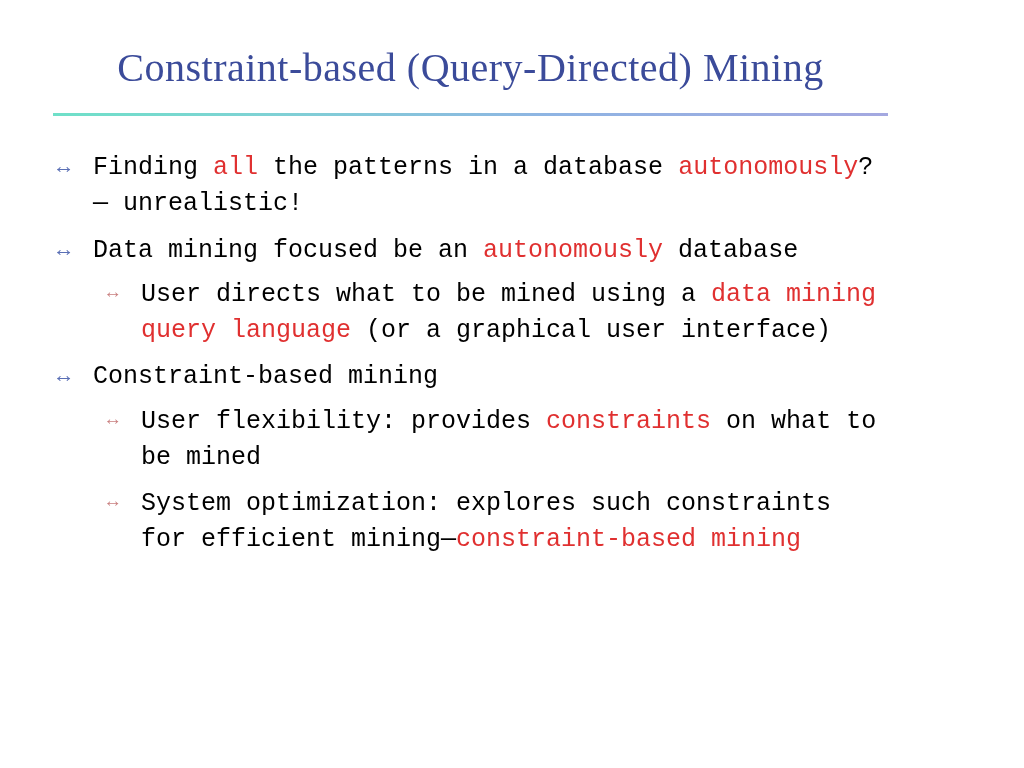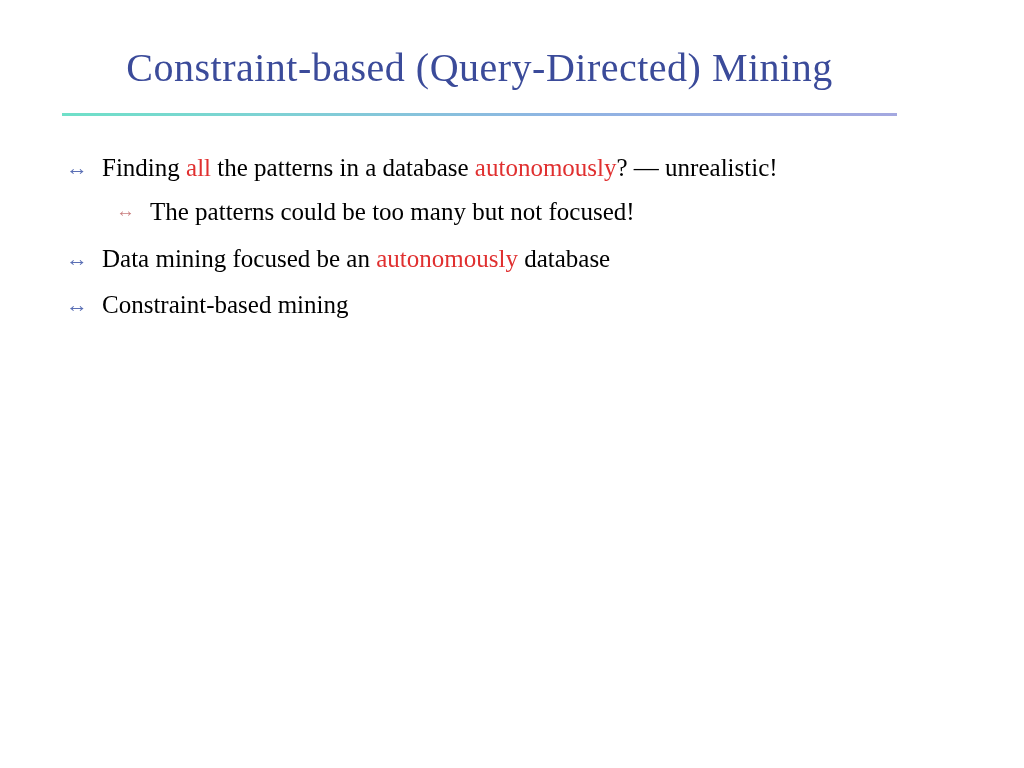--- a/index.html
+++ b/index.html
@@ -1,50 +1,58 @@
 <!DOCTYPE html>
 <html><head>
 <meta charset="utf-8">
 <style>
   * { margin: 0; padding: 0; box-sizing: border-box; }
   html, body { width: 1024px; height: 768px; background: #ffffff; font-family: Georgia, 'Times New Roman', serif; }
-  .slide { width: 948px; height: 768px; position: relative; padding: 44px 60px 40px 53px; margin-left: 9px; }
+  .slide { width: 948px; height: 768px; position: relative; padding: 44px 60px 40px 53px; }
   .title { color: #3b4b9a; font-size: 40px; text-align: center; font-weight: 400; letter-spacing: 0.5px; }
   .divider { margin: 22px 0 34px 0; height: 3px; width: 100%; background: linear-gradient(to right, #6fe0c8 0%, #7ed2d4 25%, #8fb4e3 60%, #a4a8e0 100%); }
-  .content { font-family: Liberation Serif, serif; color: #000000; font-size: 25px; line-height: 1.45; }
+  .content { font-family: Liberation Mono, monospace; color: #000000; font-size: 25px; line-height: 1.45; }
   ul { list-style: none; }
   .lvl1 > li { padding-left: 40px; position: relative; margin-bottom: 10px; }
   .lvl1 > li::before { content: "\2194"; position: absolute; left: 4px; top: 2px; color: #5a6fb5; font-size: 22px; }
   .lvl2 { margin-top: 8px; }
   .lvl2 > li { padding-left: 48px; position: relative; margin-bottom: 10px; }
   .lvl2 > li::before { content: "\2194"; position: absolute; left: 14px; top: 3px; color: #c97f7f; font-size: 19px; }
   .hl { color: #e03030; }
 </style>
 </head>
 <body>
 
 <div class="slide">
   <h1 class="title">Constraint-based (Query-Directed) Mining</h1>
   <div class="divider"></div>
 
   <div class="content">
     <ul class="lvl1">
 
       <li>
         <span>Finding </span><span class="hl">all</span><span> the patterns in a database </span><span class="hl">autonomously</span><span>? — unrealistic!</span>
+      </li>
+
+      <li>
+        <span>Data mining focused be an </span><span class="hl">autonomously</span><span> database</span>
         <ul class="lvl2">
           <li>
-            <span>The patterns could be too many but not focused!</span>
+            <span>User directs what to be mined using a </span><span class="hl">data mining query language</span><span> (or a graphical user interface)</span>
           </li>
         </ul>
       </li>
 
       <li>
-        <span>Data mining focused be an </span><span class="hl">autonomously</span><span> database</span>
-      </li>
-
-      <li>
         <span>Constraint-based mining</span>
+        <ul class="lvl2">
+          <li>
+            <span>User flexibility: provides </span><span class="hl">constraints</span><span> on what to be mined</span>
+          </li>
+          <li>
+            <span>System optimization: explores such constraints for efficient mining—</span><span class="hl">constraint-based mining</span>
+          </li>
+        </ul>
       </li>
 
     </ul>
   </div>
 </div>
 
 </body></html>

